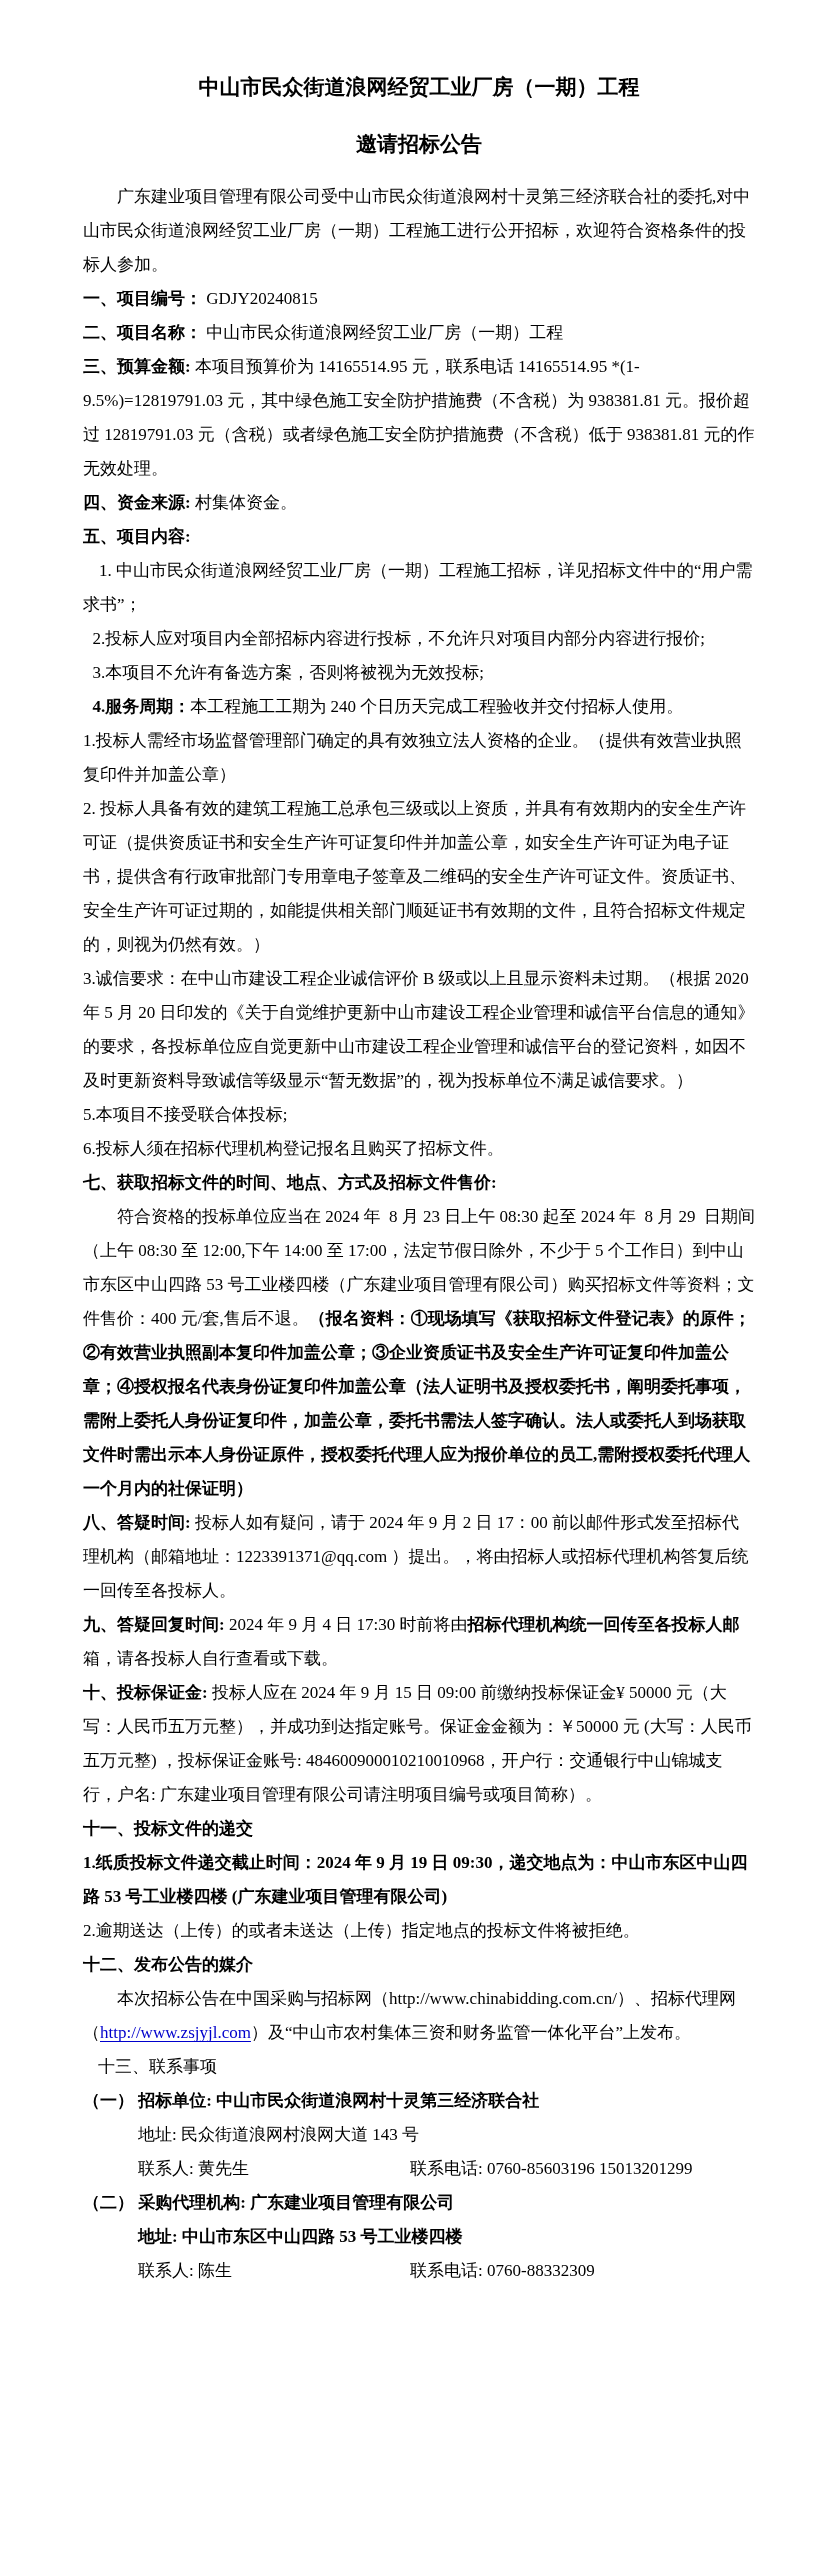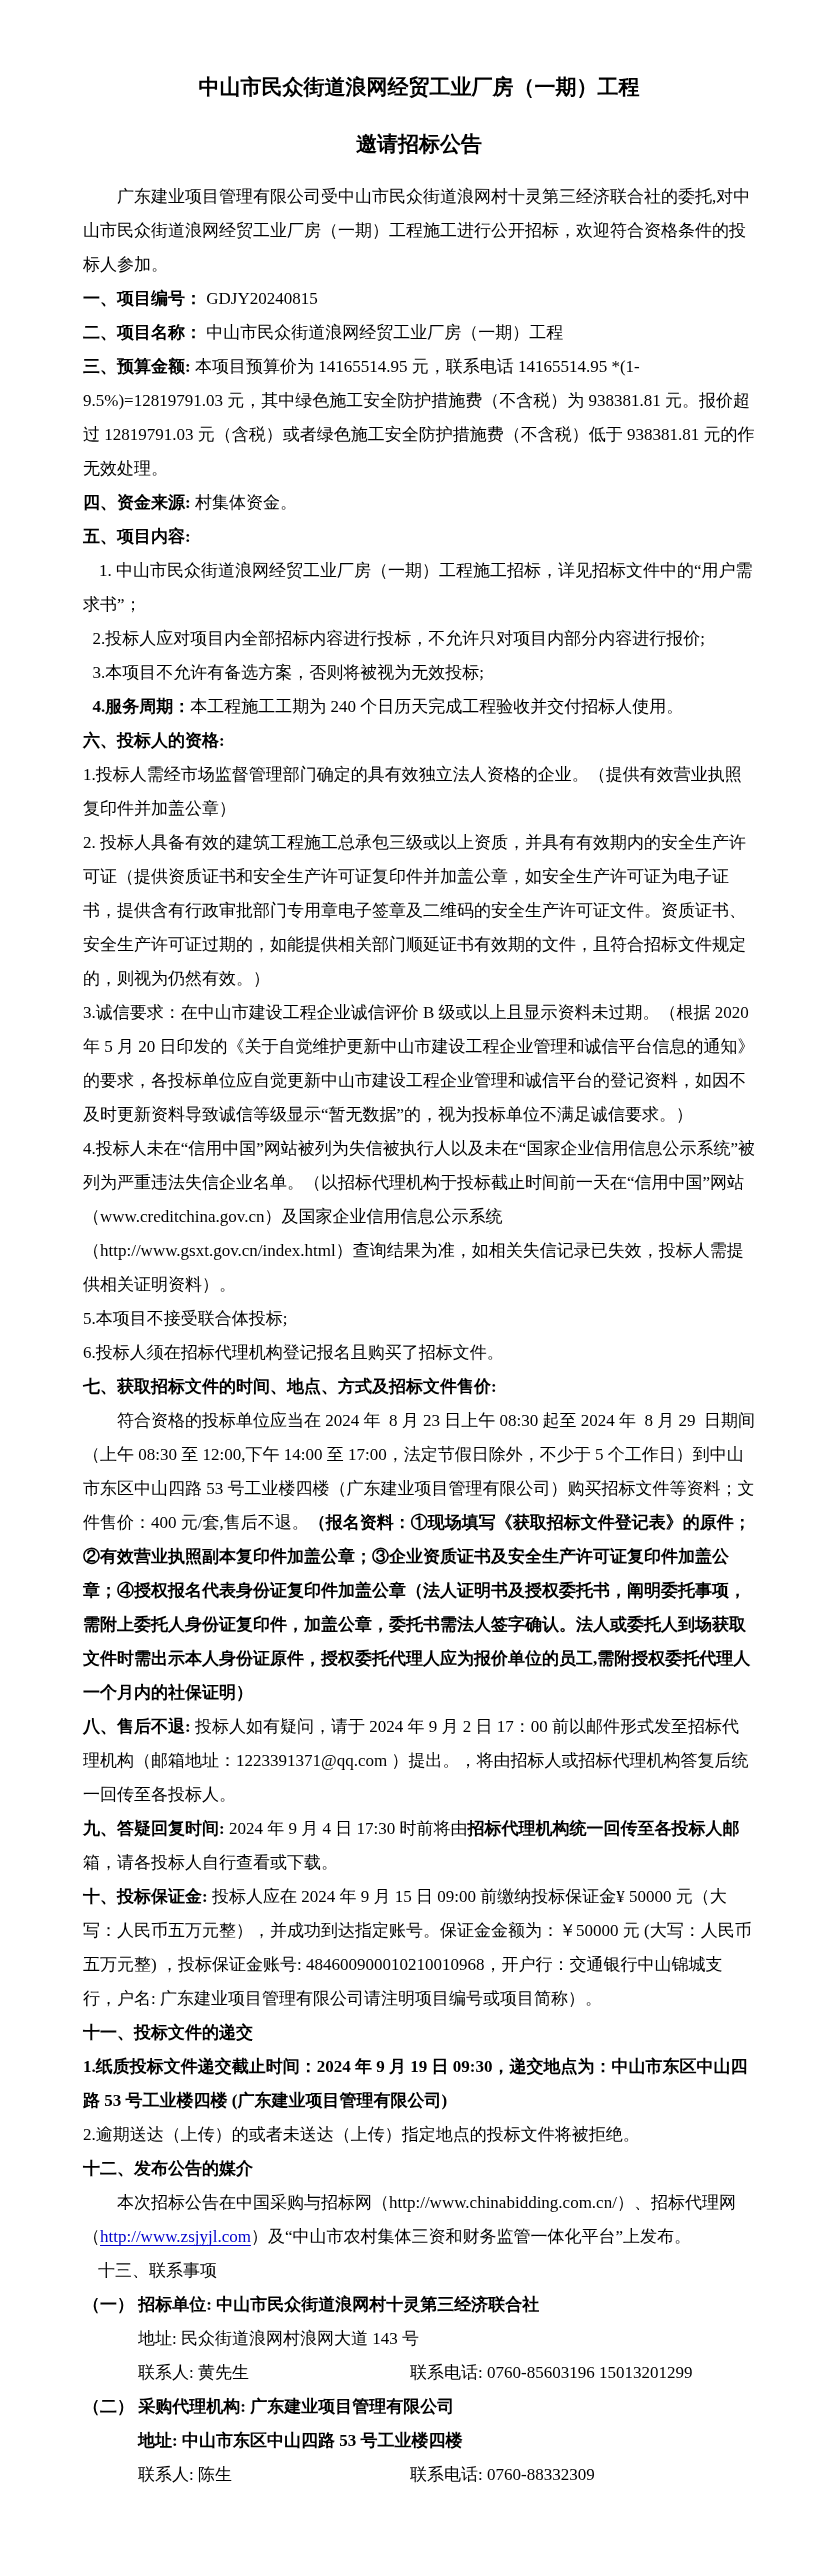--- a/index.html
+++ b/index.html
@@ -46,30 +46,28 @@
       <p class="indent2"><span>广东建业项目管理有限公司受中山市民众街道浪网村十灵第三经济联合社的委托,对中山市民众街道浪网经贸工业厂房（一期）工程施工进行公开招标，欢迎符合资格条件的投标人参加。</span></p>
       <p><span class="b">一、项目编号：</span><span> GDJY20240815</span></p>
       <p><span class="b">二、项目名称：</span><span> 中山市民众街道浪网经贸工业厂房（一期）工程</span></p>
       <p><span class="b">三、预算金额:</span><span> 本项目预算价为 </span><span class="u">14165514.95</span><span> 元，联系电话 </span><span class="u">14165514.95 *(1-9.5%)=12819791.03</span><span> 元，其中绿色施工安全防护措施费（不含税）为 </span><span class="u">938381.81</span><span> 元。报价超过 </span><span class="u">12819791.03</span><span> 元（含税）或者绿色施工安全防护措施费（不含税）低于 </span><span class="u">938381.81</span><span> 元的作无效处理。</span></p>
       <p><span class="b">四、资金来源:</span><span> 村集体资金。</span></p>
       <p><span class="b">五、项目内容:</span></p>
       <p class="item1"><span>1. 中山市民众街道浪网经贸工业厂房（一期）工程施工招标，详见招标文件中的“用户需求书”；</span></p>
       <p class="item"><span>2.投标人应对项目内全部招标内容进行投标，不允许只对项目内部分内容进行报价;</span></p>
       <p class="item"><span>3.本项目不允许有备选方案，否则将被视为无效投标;</span></p>
       <p class="item"><span class="b">4.服务周期：</span><span>本工程施工工期为 </span><span class="u">240</span><span> 个日历天完成工程验收并交付招标人使用。</span></p>
-      <p><span class="b">六、投标人的资格:</span></p>
       <p><span>1.投标人需经市场监督管理部门确定的具有效独立法人资格的企业。（提供有效营业执照复印件并加盖公章）</span></p>
       <p><span>2. 投标人具备有效的建筑工程施工总承包三级或以上资质，并具有有效期内的安全生产许可证（提供资质证书和安全生产许可证复印件并加盖公章，如安全生产许可证为电子证书，提供含有行政审批部门专用章电子签章及二维码的安全生产许可证文件。资质证书、安全生产许可证过期的，如能提供相关部门顺延证书有效期的文件，且符合招标文件规定的，则视为仍然有效。）</span></p>
       <p><span>3.诚信要求：在中山市建设工程企业诚信评价 B 级或以上且显示资料未过期。（根据 2020 年 5 月 20 日印发的《关于自觉维护更新中山市建设工程企业管理和诚信平台信息的通知》的要求，各投标单位应自觉更新中山市建设工程企业管理和诚信平台的登记资料，如因不及时更新资料导致诚信等级显示“暂无数据”的，视为投标单位不满足诚信要求。）</span></p>
-      <p><span>4.投标人未在“信用中国”网站被列为失信被执行人以及未在“国家企业信用信息公示系统”被列为严重违法失信企业名单。（以招标代理机构于投标截止时间前一天在“信用中国”网站（www.creditchina.gov.cn）及国家企业信用信息公示系统（http://www.gsxt.gov.cn/index.html）查询结果为准，如相关失信记录已失效，投标人需提供相关证明资料）。</span></p>
       <p><span>5.本项目不接受联合体投标;</span></p>
       <p><span>6.投标人须在招标代理机构登记报名且购买了招标文件。</span></p>
       <p><span class="b">七、获取招标文件的时间、地点、方式及招标文件售价:</span></p>
       <p class="indent2"><span>符合资格的投标单位应当在 2024 年</span><span class="u">&nbsp;&nbsp;8&nbsp;</span><span>月</span><span class="u">&nbsp;23&nbsp;</span><span>日上午 08:30 起至 2024 年</span><span class="u">&nbsp;&nbsp;8&nbsp;</span><span>月</span><span class="u">&nbsp;29&nbsp;&nbsp;</span><span>日期间（上午 08:30 至 12:00,下午 14:00 至 17:00，法定节假日除外，不少于 5 个工作日）到中山市东区中山四路 53 号工业楼四楼（广东建业项目管理有限公司）购买招标文件等资料；文件售价：400 元/套,售后不退。</span><span class="b">（报名资料：①现场填写《获取招标文件登记表》的原件；②有效营业执照副本复印件加盖公章；③企业资质证书及安全生产许可证复印件加盖公章；④授权报名代表身份证复印件加盖公章（法人证明书及授权委托书，阐明委托事项，需附上委托人身份证复印件，加盖公章，委托书需法人签字确认。法人或委托人到场获取文件时需出示本人身份证原件，授权委托代理人应为报价单位的员工,需附授权委托代理人一个月内的社保证明）</span></p>
-      <p><span class="b">八、售后不退:</span><span> 投标人如有疑问，请于 2024 年 9 月 2 日 17：00 前以邮件形式发至招标代理机构（邮箱地址：1223391371@qq.com ）提出。，将由招标人或招标代理机构答复后统一回传至各投标人。</span></p>
+      <p><span class="b">八、答疑时间:</span><span> 投标人如有疑问，请于 2024 年 9 月 2 日 17：00 前以邮件形式发至招标代理机构（邮箱地址：1223391371@qq.com ）提出。，将由招标人或招标代理机构答复后统一回传至各投标人。</span></p>
       <p><span class="b">九、答疑回复时间:</span><span> 2024 年 9 月 4 日 17:30 时前将由</span><span class="b">招标代理机构统一回传至各投标人邮</span><span>箱，请各投标人自行查看或下载。</span></p>
       <p><span class="b">十、投标保证金:</span><span> 投标人应在 2024 年 9 月 15 日 09:00 前缴纳投标保证金¥ 50000 元（大写：人民币五万元整），并成功到达指定账号。保证金金额为：￥50000 元 (大写：人民币五万元整) ，投标保证金账号: 484600900010210010968，开户行：交通银行中山锦城支行，户名: 广东建业项目管理有限公司请注明项目编号或项目简称）。</span></p>
       <p><span class="b">十一、投标文件的递交</span></p>
       <p><span class="b">1.纸质投标文件递交截止时间：2024 年 9 月 19 日 09:30，递交地点为：中山市东区中山四路 53 号工业楼四楼 (广东建业项目管理有限公司)</span></p>
       <p><span>2.逾期送达（上传）的或者未送达（上传）指定地点的投标文件将被拒绝。</span></p>
       <p><span class="b">十二、发布公告的媒介</span></p>
       <p class="indent2"><span>本次招标公告在中国采购与招标网（http://www.chinabidding.com.cn/）、招标代理网（</span><a class="link" href="#">http://www.zsjyjl.com</a><span>）及“中山市农村集体三资和财务监管一体化平台”上发布。</span></p>
       <p class="sec13"><span>十三、联系事项</span></p>
       <p><span class="b">（一）  招标单位:  中山市民众街道浪网村十灵第三经济联合社</span></p>
       <p class="addr"><span>地址: 民众街道浪网村浪网大道 143 号</span></p>

